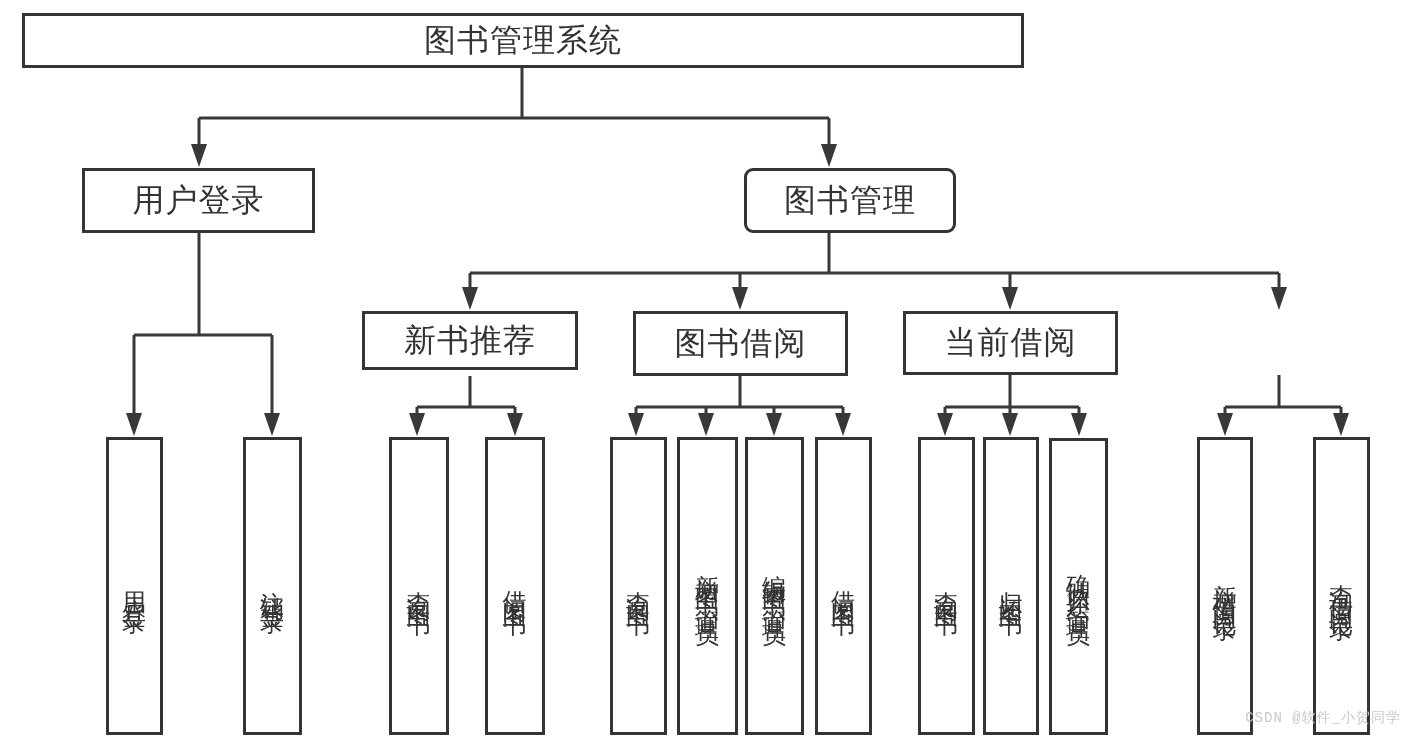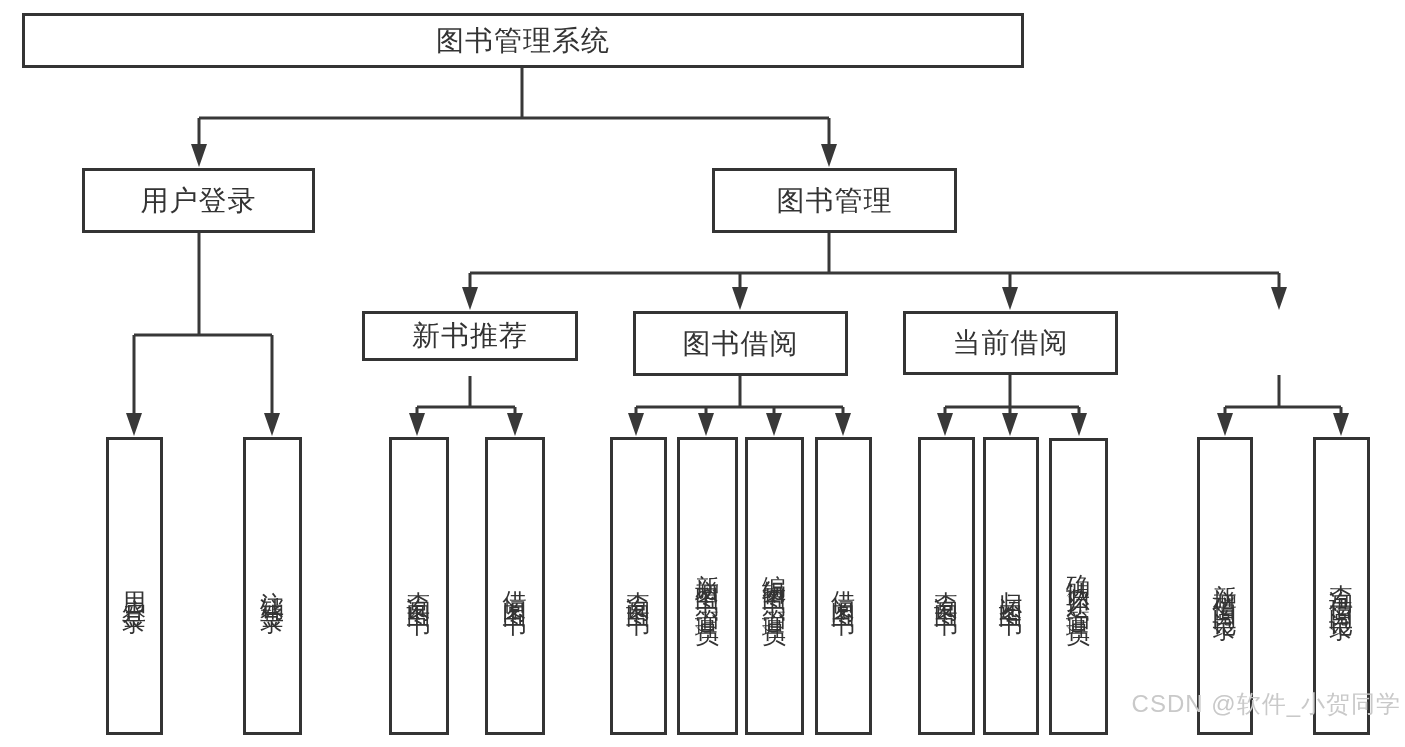--- a/index.html
+++ b/index.html
@@ -21,39 +21,40 @@
     position: absolute;
     box-sizing: border-box;
     border: 3px solid #343434;
     background: #ffffff;
     color: #333333;
     display: flex;
     align-items: center;
     justify-content: center;
     text-align: center;
   }
-  .h-node { font-size: 28px; letter-spacing: 1px; white-space: nowrap; justify-content: center; }
+  .h-node { font-size: 32px; letter-spacing: 1px; white-space: nowrap; justify-content: center; }
   .v-node {
     font-size: 24px;
   }
   .v-node .v-label {
     writing-mode: vertical-rl;
     text-orientation: mixed;
     letter-spacing: 7px;
     line-height: 1.05;
     white-space: nowrap;
   }
   .watermark {
     position: absolute;
     right: 4px;
-    top: 688px;
-    font-size: 24px;
+    top: 709px;
+    font-size: 14px;
     letter-spacing: 1px;
     color: #c9c9c9;
     white-space: nowrap;
+    font-family: Liberation Mono, monospace;
   }
 </style>
 </head>
 <body>
 
 <div class="canvas">
 
   <svg class="connectors" viewBox="0 0 1405 747" xmlns="http://www.w3.org/2000/svg">
     <g stroke="#383838" stroke-width="3" fill="none">
       <path d="M522 68 V118 M199 118 H829 M199 118 V146 M829 118 V146"></path>
@@ -87,25 +88,25 @@
     </g>
   </svg>
 
   <div class="node h-node" style="left:22px; top:13px; width:1002px; height:55px;">
     <span>图书管理系统</span>
   </div>
 
   <div class="node h-node" style="left:82px; top:168px; width:233px; height:65px;">
     <span>用户登录</span>
   </div>
-  <div class="node h-node" style="left:712px; top:168px; width:245px; height:65px;">
+  <div class="node h-node" style="left:744px; top:168px; width:212px; height:65px;border-radius:9px;">
     <span>图书管理</span>
   </div>
 
-  <div class="node h-node" style="left:362px; top:311px; width:216px; height:50px;">
+  <div class="node h-node" style="left:362px; top:311px; width:216px; height:59px;">
     <span>新书推荐</span>
   </div>
   <div class="node h-node" style="left:903px; top:311px; width:215px; height:64px;">
     <span>当前借阅</span>
   </div>
   <div class="node h-node" style="left:633px; top:311px; width:215px; height:65px;">
     <span>图书借阅</span>
   </div>
 
   <div class="node v-node" style="left:106px; top:437px; width:57px; height:298px;">

